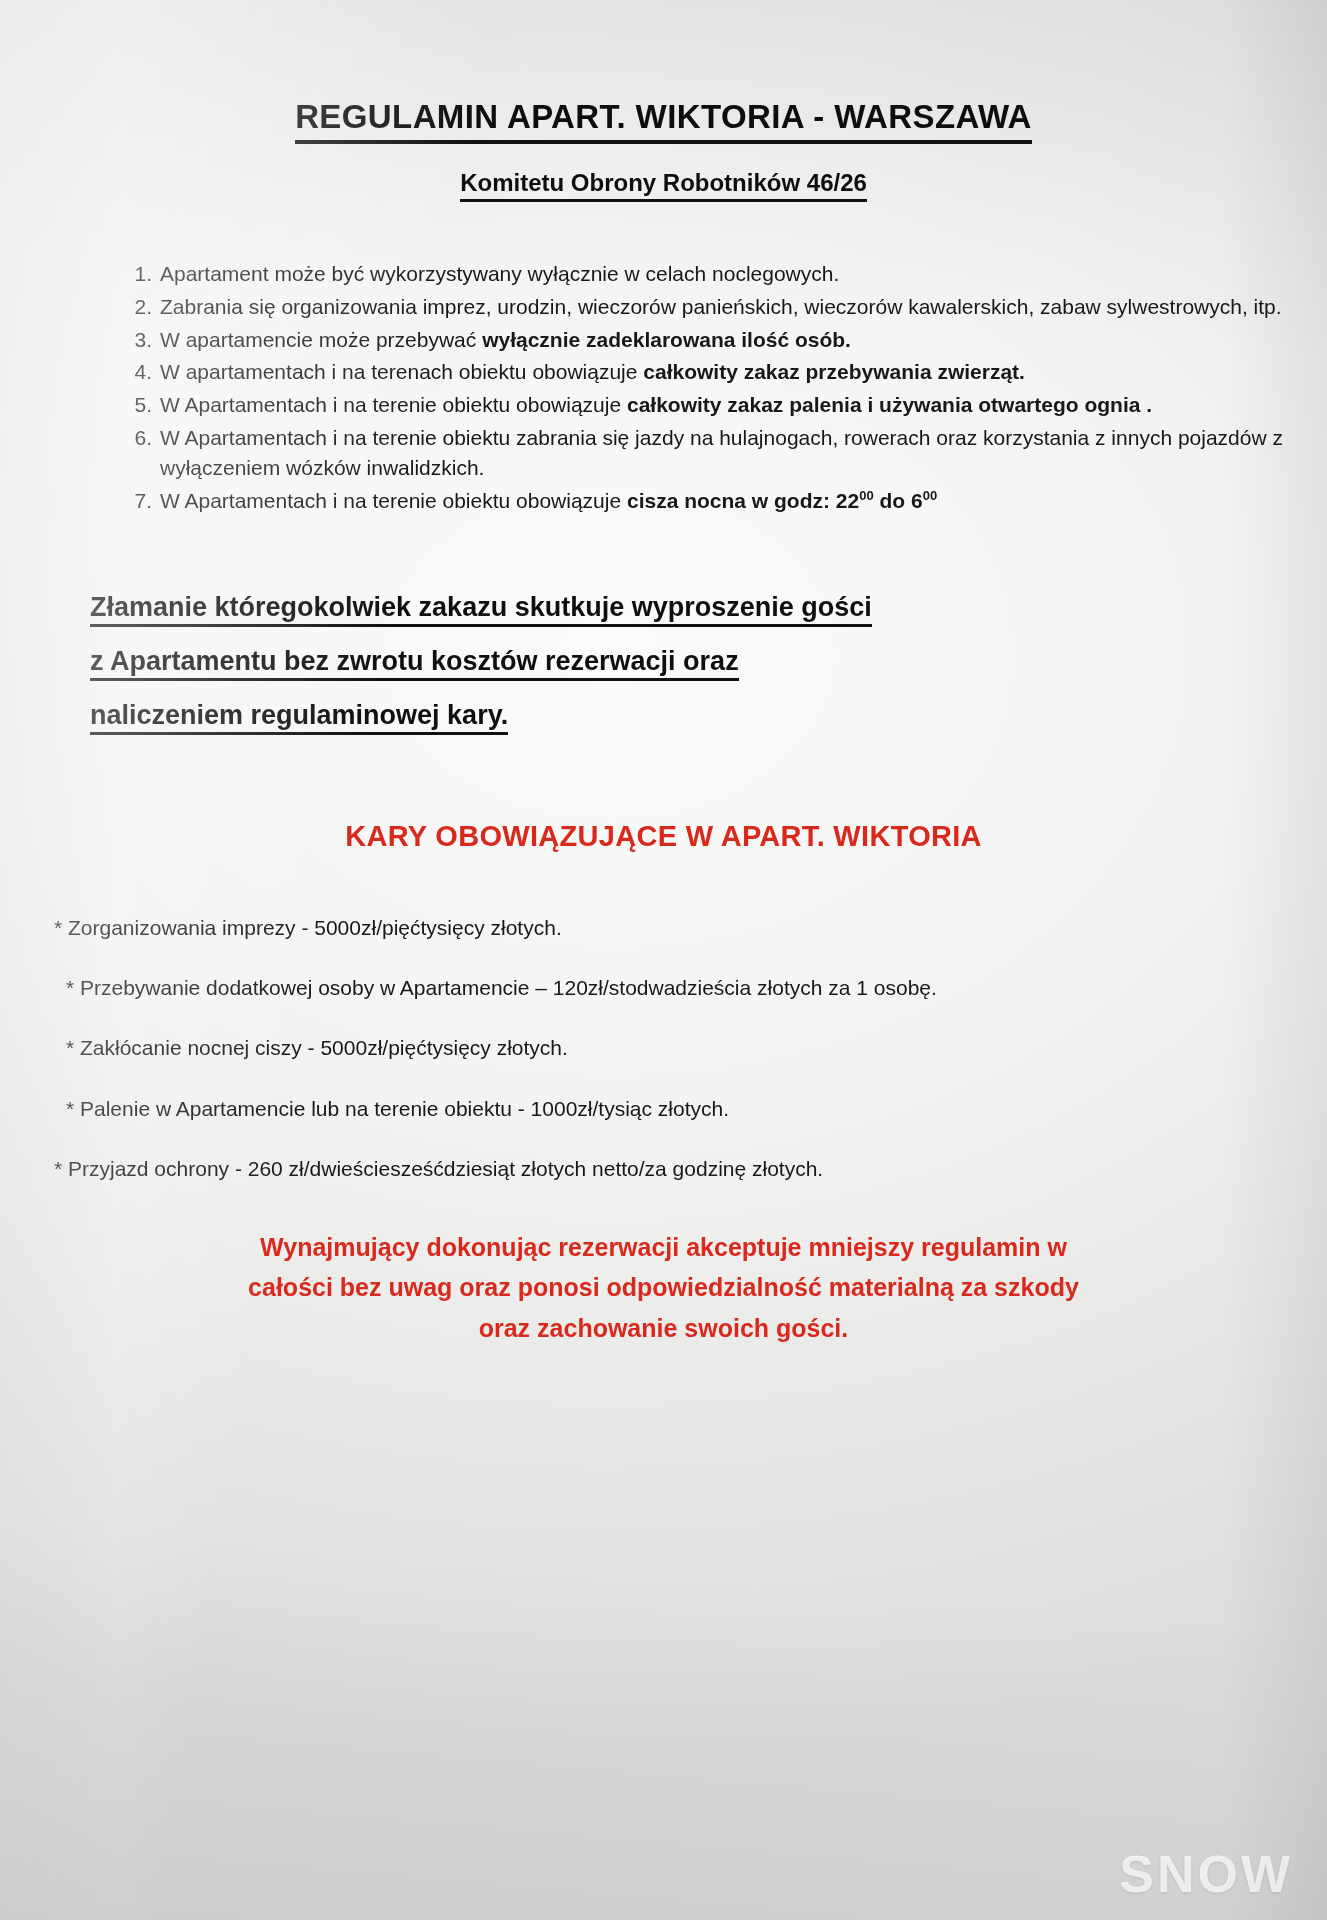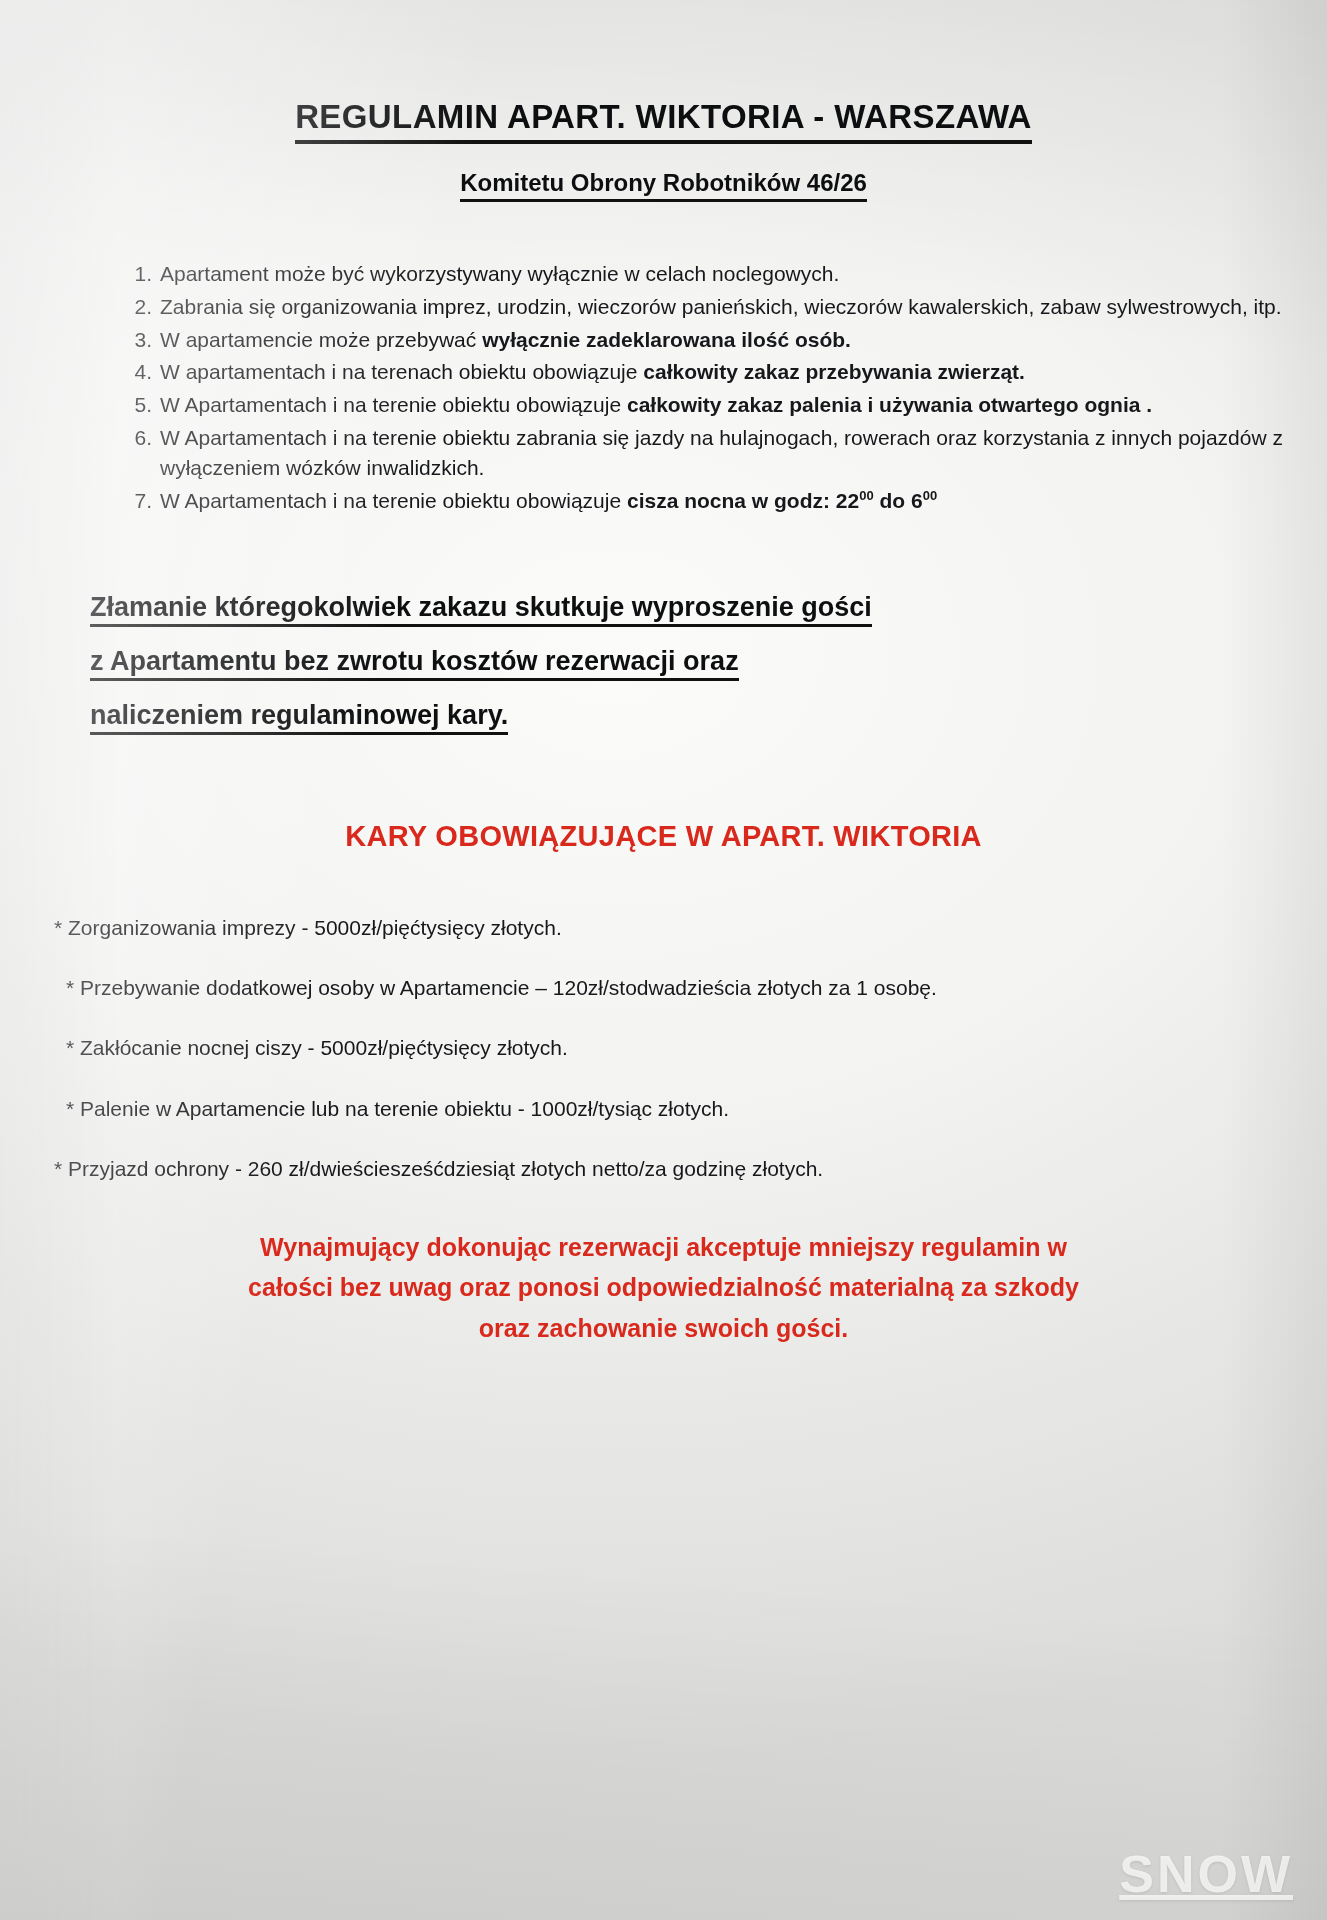--- a/index.html
+++ b/index.html
@@ -149,21 +149,20 @@
   .watermark {
     position:absolute;
     right:34px;
     bottom:16px;
     font-size:52px;
     font-weight:bold;
     letter-spacing:3px;
     color:rgba(255,255,255,0.72);
     text-shadow:0 1px 3px rgba(0,0,0,0.10);
     z-index:6;
-    text-decoration:underline;
   }
 </style>
 </head>
 <body>
 
 <div id="sheet">
   <div class="page">
 
     <h1 class="title">
       <span class="u">REGULAMIN  APART. WIKTORIA - WARSZAWA</span>

